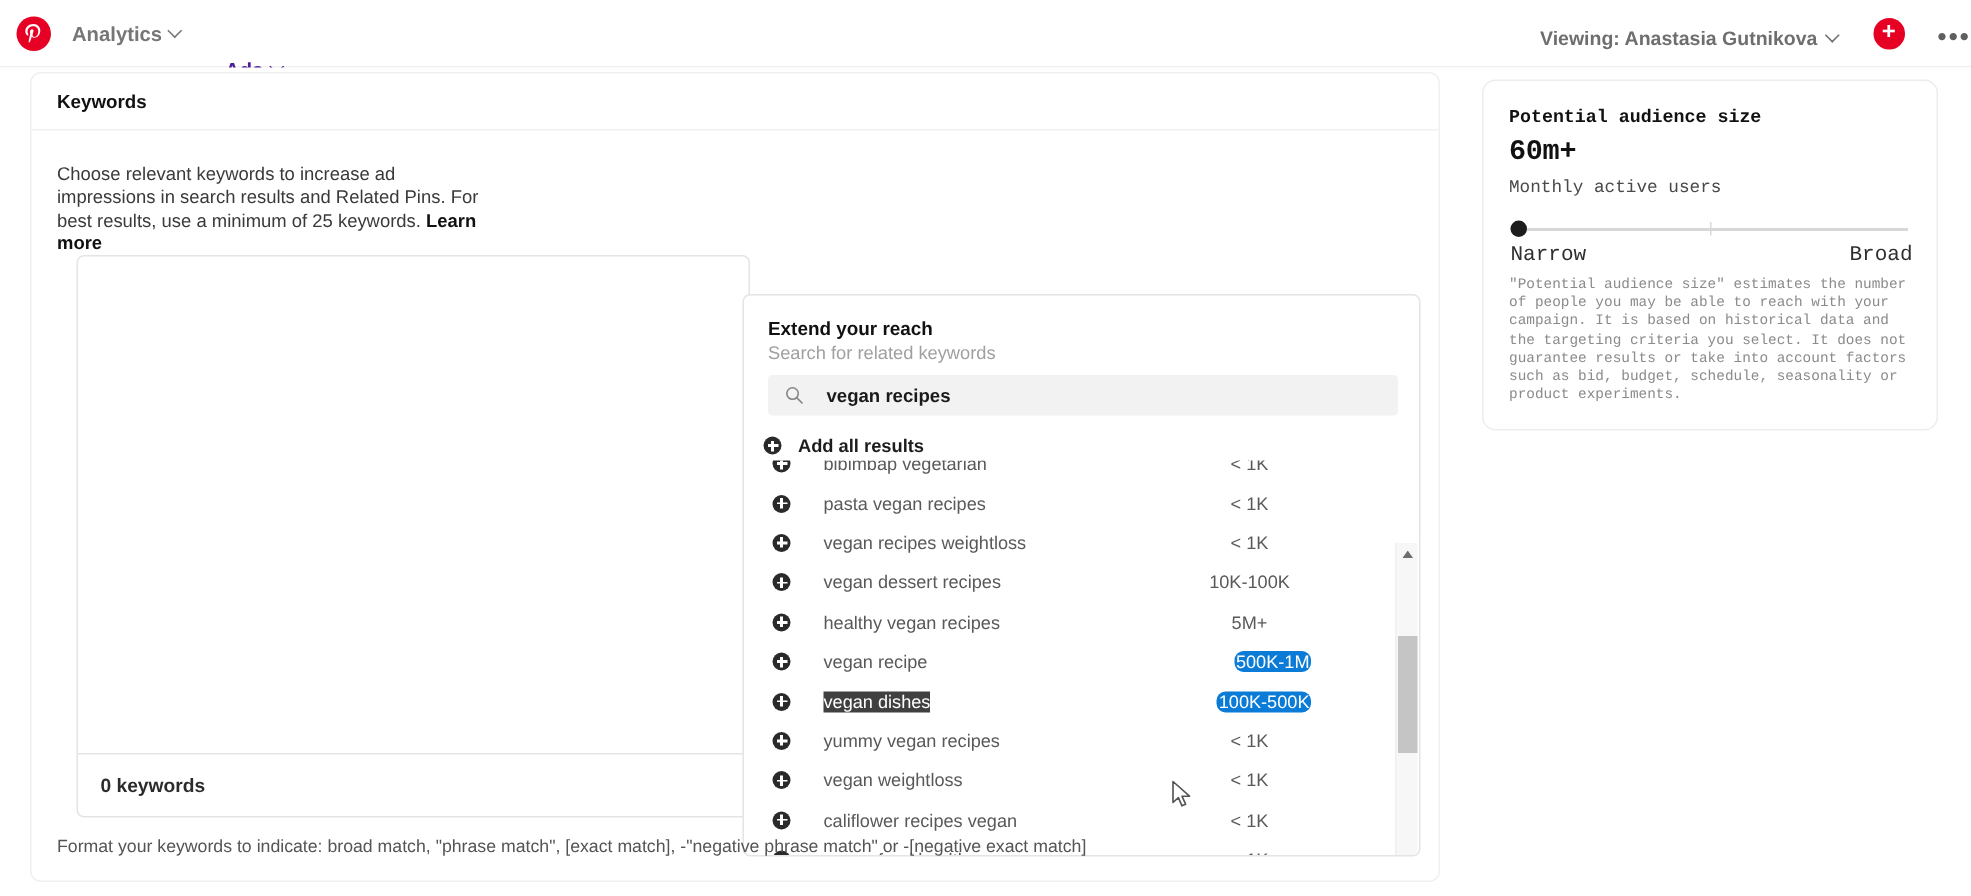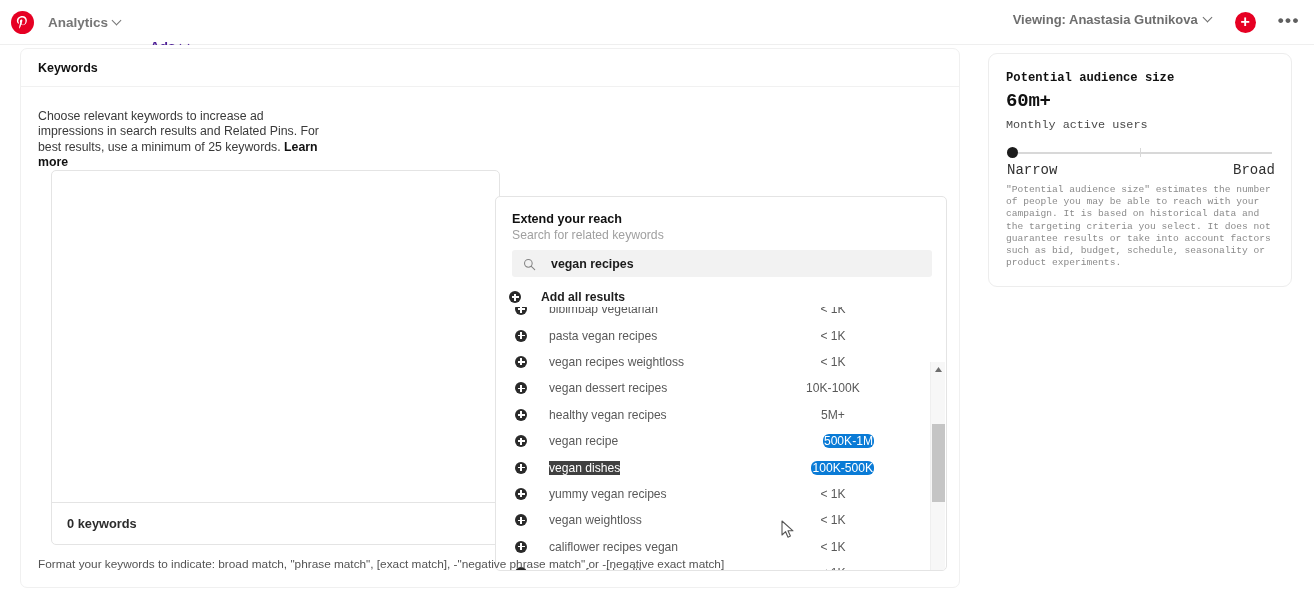--- a/index.html
+++ b/index.html
@@ -37,22 +37,21 @@
   .chev {
     width: 9px; height: 9px; position: relative; top: -1px;
   }
   .chev::after {
     content: ""; position: absolute; left: 0; top: 0;
     width: 6px; height: 6px;
     border-right: 1.6px solid currentColor; border-bottom: 1.6px solid currentColor;
     transform: rotate(45deg);
   }
   #topbar-right {
-    margin-left: auto; display: flex; align-items: flex-start; gap: 0;
-    padding-right: 14px;
+    margin-left: auto; display: flex; align-items: flex-end; gap: 0;
   }
   #viewing-user {
     font-size: 13px; color: #6e6e6e; font-weight: 700;
     display: flex; align-items: center; gap: 6px; cursor: pointer;
   }
   #add-button {
     width: 21px; height: 21px; border-radius: 50%; background: #e60023;
     color: #fff; display: flex; align-items: center; justify-content: center;
     font-size: 16px; line-height: 1; font-weight: 700; margin-left: 22px;
     cursor: pointer;
@@ -124,21 +123,21 @@
     width: 420px; height: 27px;
     background: #f2f2f2; border-radius: 3px;
     display: flex; align-items: center;
   }
   #search-icon { margin-left: 11px; width: 13px; height: 13px; opacity: .65; }
   #search-value {
     margin-left: 15px; font-size: 12.4px; font-weight: 700; color: #1a1a1a;
   }
   #add-all-row {
     position: absolute; left: 13px; top: 93px;
-    display: flex; align-items: center; gap: 20px; cursor: pointer;
+    display: flex; align-items: center; gap: 11px; cursor: pointer;
   }
   .plus-icon {
     width: 12px; height: 12px; border-radius: 50%;
     background: #2a2a2a; position: relative; flex: 0 0 auto;
   }
   .plus-icon::before, .plus-icon::after {
     content: ""; position: absolute; background: #fff;
   }
   .plus-icon::before { left: 2.5px; top: 5.2px; width: 7px; height: 1.6px; }
   .plus-icon::after  { top: 2.5px; left: 5.2px; height: 7px; width: 1.6px; }

